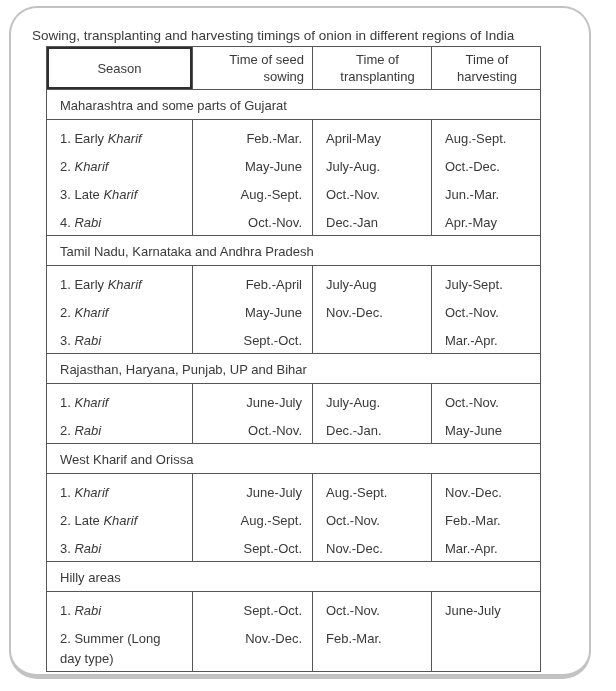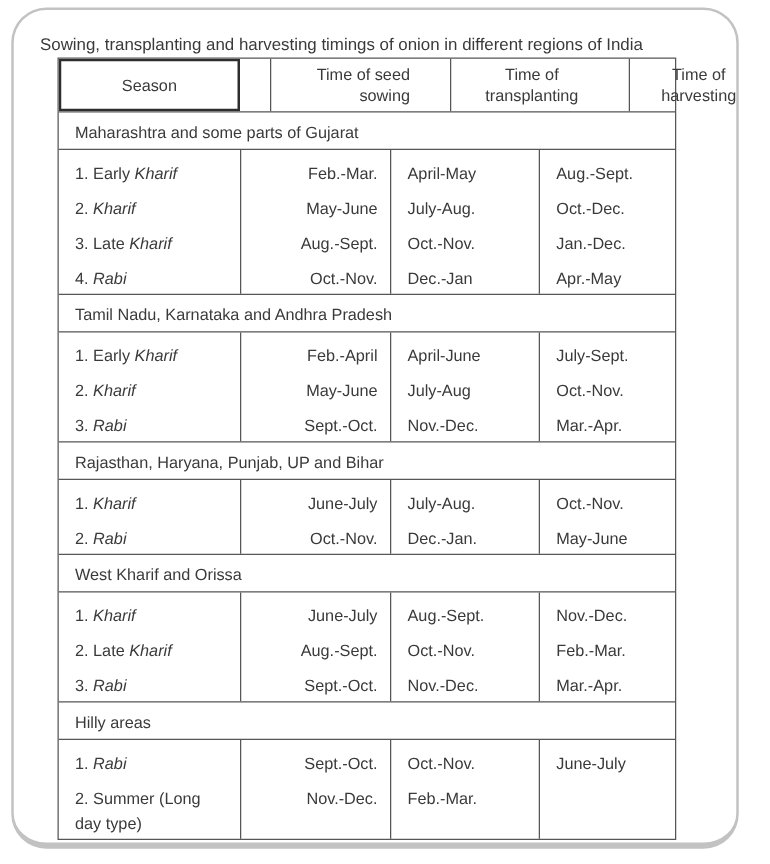--- a/index.html
+++ b/index.html
@@ -27,21 +27,21 @@
   .doc-title{
     position:absolute;left:21px;top:19px;
     font-size:13.5px;line-height:17px;color:var(--text);
     white-space:nowrap;
   }
   .tbl{
     position:absolute;left:35px;top:38px;width:495px;
     border:1px solid var(--border);
     font-size:13px;
   }
-  .hrow{display:flex;height:42px;gap:24px;}
+  .hrow{display:flex;height:42px;}
   .hcell{
     display:flex;align-items:center;justify-content:center;text-align:center;
     line-height:17px;padding:0 8px;
     border-left:1px solid var(--border);
   }
   .hcell:first-child{border-left:none;}
   .hcell--season{box-shadow:inset 0 0 0 2px var(--border-strong);}
   .c0{width:145px;flex:0 0 145px;}
   .c1{width:120px;flex:0 0 120px;text-align:right;}
   .c2{width:119px;flex:0 0 119px;padding-left:19px;}
@@ -95,40 +95,39 @@
             </div>
             <div class="bcell c2">
               <div class="entry">April-May</div>
               <div class="entry">July-Aug.</div>
               <div class="entry">Oct.-Nov.</div>
               <div class="entry">Dec.-Jan</div>
             </div>
             <div class="bcell c3">
               <div class="entry">Aug.-Sept.</div>
               <div class="entry">Oct.-Dec.</div>
-              <div class="entry">Jan.-Dec.</div>
+              <div class="entry">Jun.-Mar.</div>
               <div class="entry">Apr.-May</div>
             </div>
           </div>
           <div class="srow">
             <span>Tamil Nadu, Karnataka and Andhra Pradesh</span>
           </div>
           <div class="brow">
             <div class="bcell c0">
               <div class="entry">1. Early <i>Kharif</i></div>
               <div class="entry">2. <i>Kharif</i></div>
               <div class="entry">3. <i>Rabi</i></div>
             </div>
             <div class="bcell c1">
               <div class="entry">Feb.-April</div>
               <div class="entry">May-June</div>
               <div class="entry">Sept.-Oct.</div>
             </div>
             <div class="bcell c2">
-              <div class="entry">April-June</div>
               <div class="entry">July-Aug</div>
               <div class="entry">Nov.-Dec.</div>
             </div>
             <div class="bcell c3">
               <div class="entry">July-Sept.</div>
               <div class="entry">Oct.-Nov.</div>
               <div class="entry">Mar.-Apr.</div>
             </div>
           </div>
           <div class="srow">

